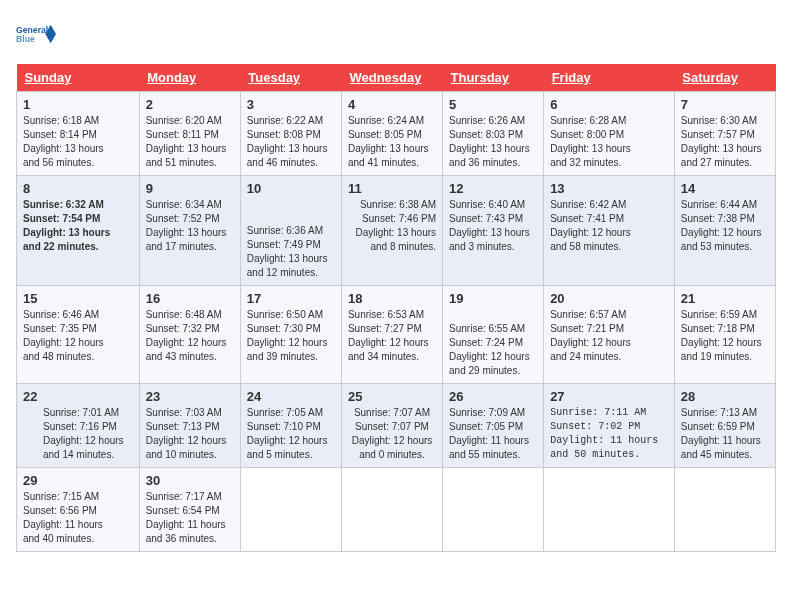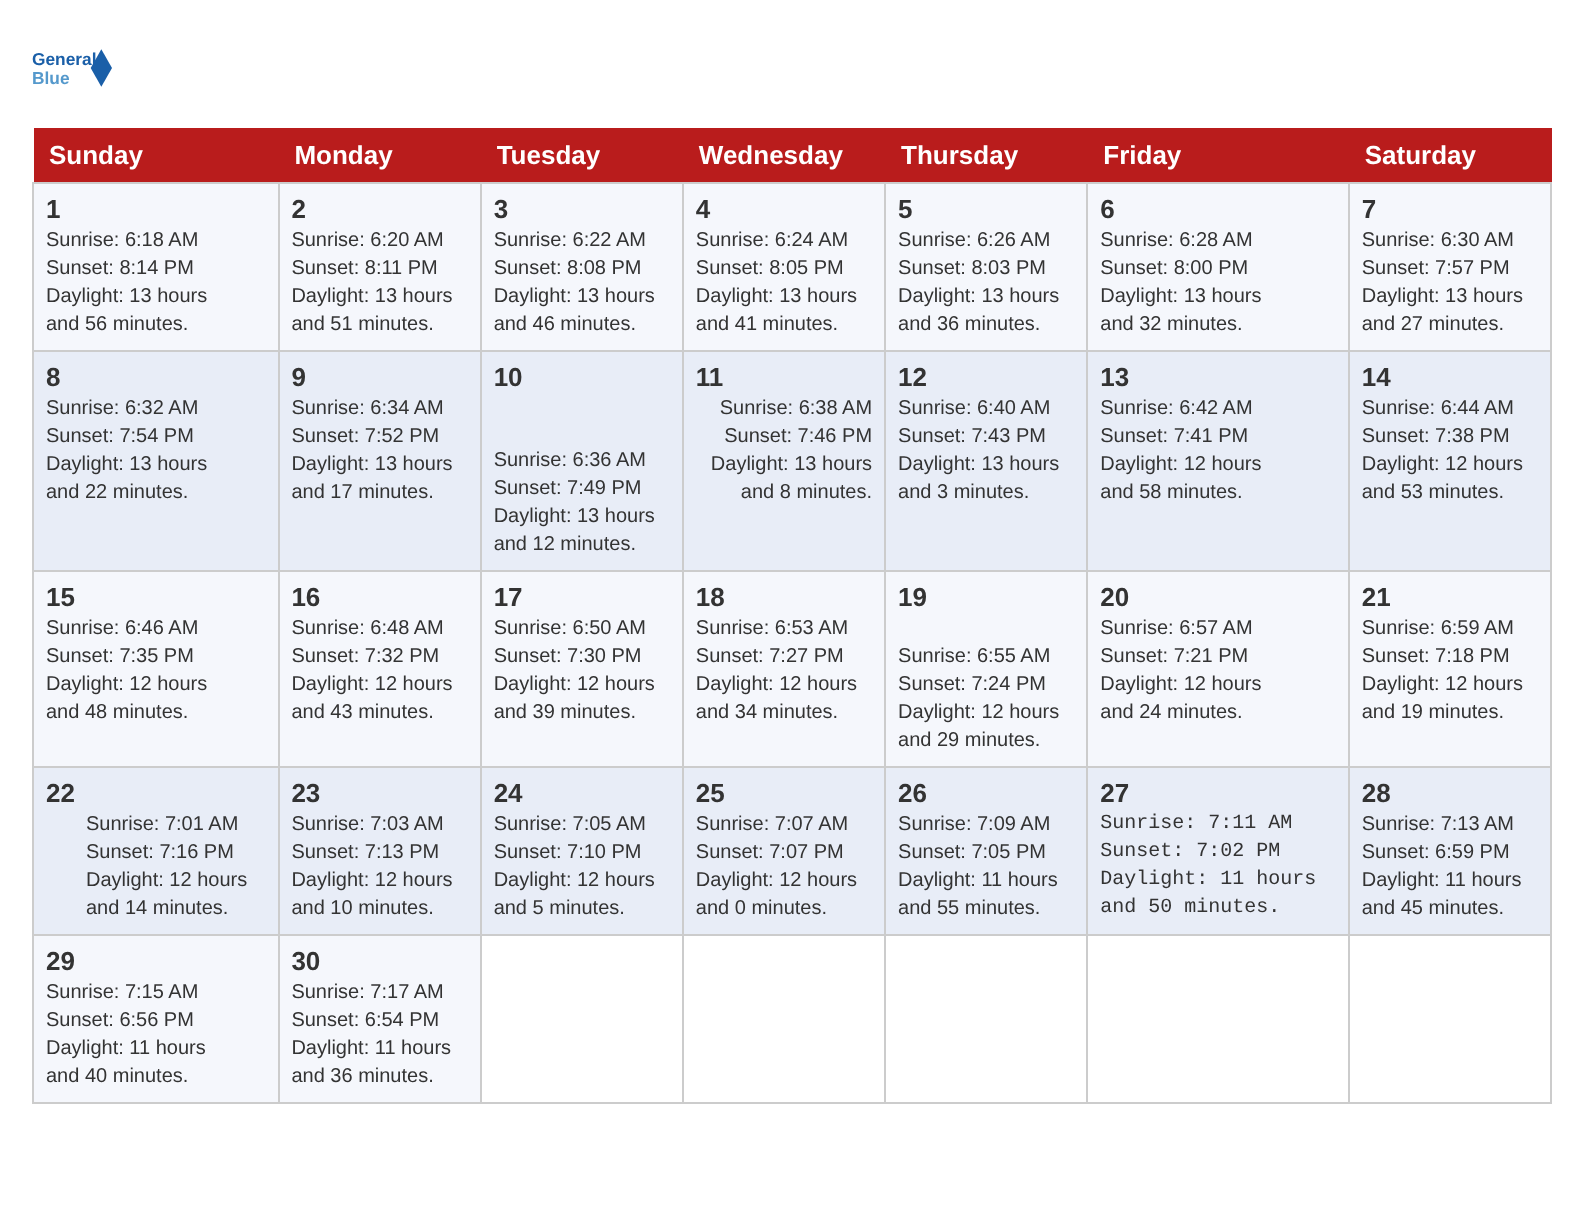--- a/index.html
+++ b/index.html
@@ -33,26 +33,27 @@
       font-size: 16px;
       font-weight: normal;
       color: #555;
     }
     table {
       width: 100%;
       border-collapse: collapse;
       font-size: 11px;
     }
     thead tr th {
-      background: #b91c1c;
+      background: #ef4444;
       color: #fff;
       padding: 6px 8px;
       text-align: left;
       font-size: 13px;
       font-weight: bold;
+      text-decoration: underline;
     }
     tbody tr td {
       border: 1px solid #ccc;
       padding: 5px 6px;
       vertical-align: top;
       color: #333;
       min-height: 70px;
     }
     tbody tr:nth-child(odd) td {
       background: #f5f7fc;
@@ -152,21 +153,21 @@
           <div class="day-num">7</div>
           <div class="day-info" style="white-space: pre-line;">Sunrise: 6:30 AM
 Sunset: 7:57 PM
 Daylight: 13 hours
 and 27 minutes.</div>
         </td>
       </tr>
       <tr>
         <td>
           <div class="day-num">8</div>
-          <div class="day-info" style="white-space: pre-line;">Sunrise: 6:32 AM
+          <div class="day-info" style="white-space: pre-line; font-weight: bold;">Sunrise: 6:32 AM
 Sunset: 7:54 PM
 Daylight: 13 hours
 and 22 minutes.</div>
         </td>
         <td>
           <div class="day-num">9</div>
           <div class="day-info" style="white-space: pre-line;">Sunrise: 6:34 AM
 Sunset: 7:52 PM
 Daylight: 13 hours
 and 17 minutes.</div>
@@ -275,21 +276,21 @@
         </td>
         <td>
           <div class="day-num">24</div>
           <div class="day-info" style="white-space: pre-line;">Sunrise: 7:05 AM
 Sunset: 7:10 PM
 Daylight: 12 hours
 and 5 minutes.</div>
         </td>
         <td>
           <div class="day-num">25</div>
-          <div class="day-info" style="white-space: pre-line;">Sunrise: 7:07 AM
+          <div class="day-info" style="white-space: pre-line; text-align: center;">Sunrise: 7:07 AM
 Sunset: 7:07 PM
 Daylight: 12 hours
 and 0 minutes.</div>
         </td>
         <td>
           <div class="day-num">26</div>
           <div class="day-info" style="white-space: pre-line;">Sunrise: 7:09 AM
 Sunset: 7:05 PM
 Daylight: 11 hours
 and 55 minutes.</div>

